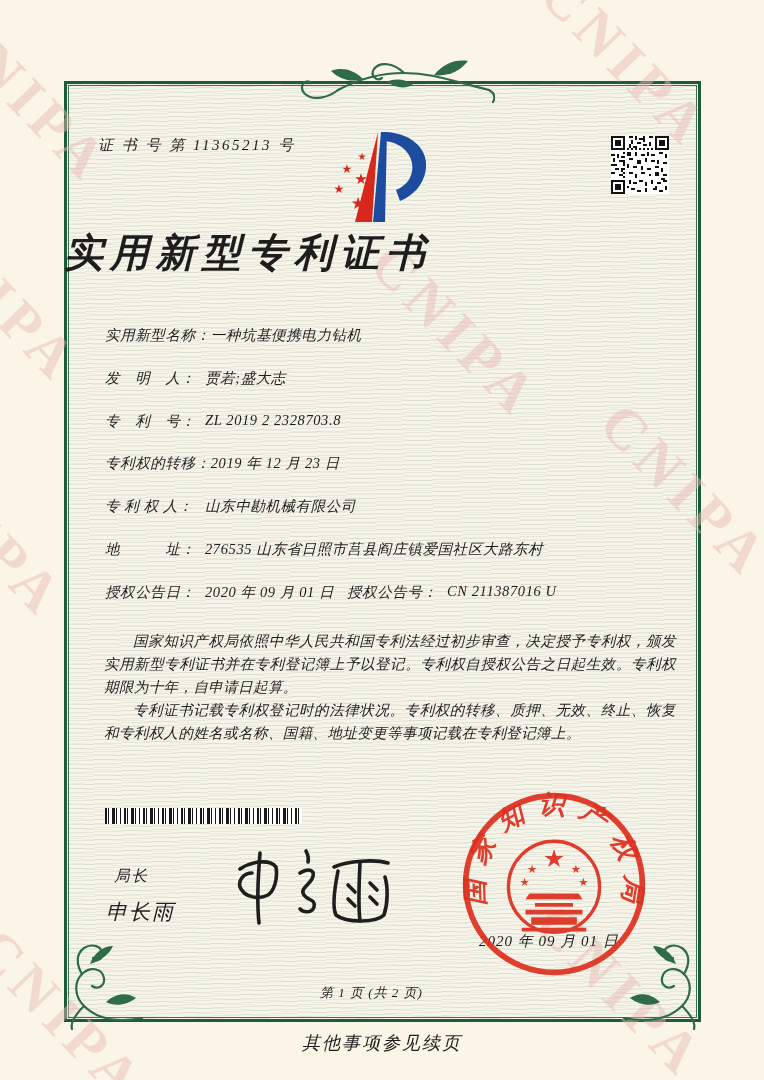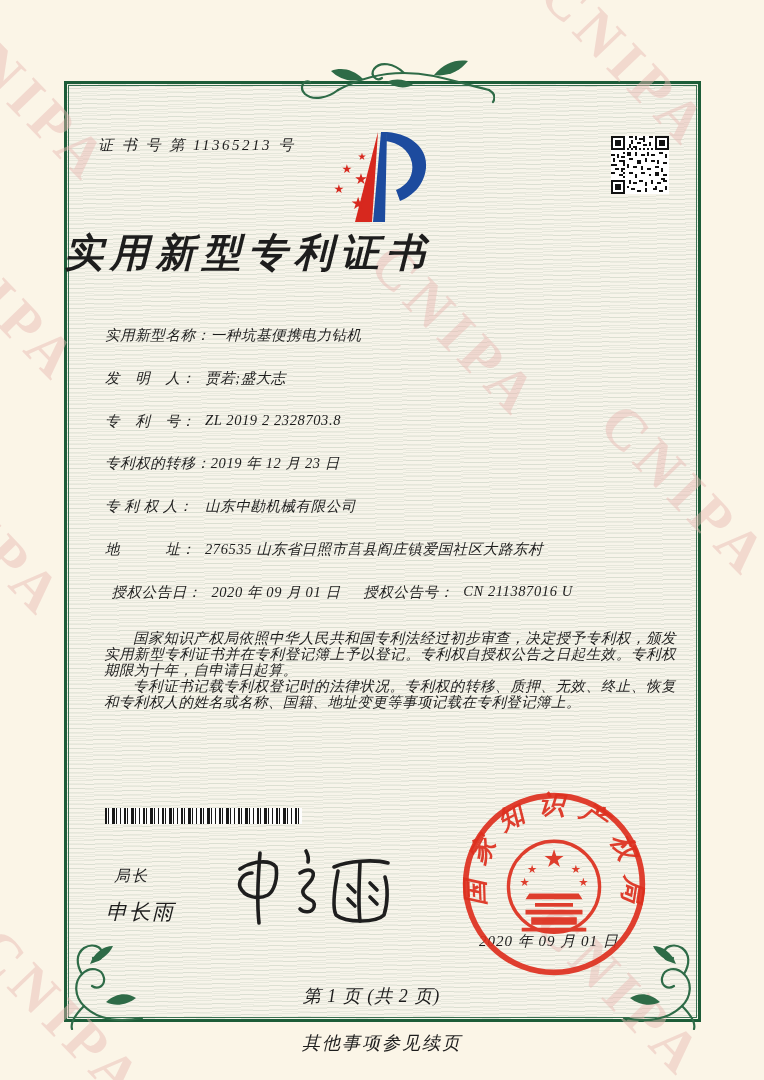--- a/index.html
+++ b/index.html
@@ -33,40 +33,40 @@
   .logo { position:absolute; left:328px; top:124px; }
   .qr { position:absolute; left:611px; top:136px; }
   .title {
     position:absolute; left:64px; top:226px; width:728px; text-align:left;
     font-size:39px; font-weight:bold; letter-spacing:7px;
   }
   .fields { position:absolute; left:105px; top:326px; width:575px; }
   .field-row { display:flex; height:42.8px; align-items:flex-start; font-size:14.5px; letter-spacing:0.6px; }
   .field-row .lbl { flex:0 0 100px; white-space:nowrap; }
   .field-row .val { white-space:nowrap; }
-  .grant-pair { display:flex; flex:0 0 242px;justify-content:center; }
+  .grant-pair { display:flex; flex:0 0 242px; }
   .grant-pair .lbl { flex:0 0 100px; }
 
   .paras { position:absolute; left:104px; top:630px; width:572px;
-    font-size:14.5px; line-height:16px; letter-spacing:0.4px; text-align:justify; }
+    font-size:14.5px; line-height:23px; letter-spacing:0.4px; text-align:justify; }
   .paras p { text-indent:2em; }
 
   .barcode { position:absolute; left:105px; top:808px; width:197px; height:16px;
     background:repeating-linear-gradient(90deg,#181818 0 2px,#fdfdfd 2px 3px,#181818 3px 4px,
       #fdfdfd 4px 7px,#181818 7px 10px,#fdfdfd 10px 11px,#181818 11px 12px,
       #fdfdfd 12px 15px,#181818 15px 16px,#fdfdfd 16px 19px); }
 
   .dir-title { position:absolute; left:106px; top:866px; font-size:15.5px; letter-spacing:2px;margin-left:8px; }
   .dir-name  { position:absolute; left:106px; top:898px; font-size:21px; letter-spacing:2px; }
   .sig { position:absolute; left:222px; top:843px; }
 
   .seal-date { position:absolute; left:479px; top:932px; font-size:15px; letter-spacing:1px; color:#1c1c1c; }
   .seal { position:absolute; left:459px; top:789px; }
 
-  .pagination { position:absolute; left:64px; top:984px; width:615px; text-align:center; font-size:18px; letter-spacing:1px; }
+  .pagination { position:absolute; left:64px; top:984px; width:615px; text-align:center; font-size:13px; letter-spacing:1px; }
   .continuation { position:absolute; left:0; top:1031px; width:764px; text-align:center; font-size:18px; letter-spacing:2px; }
 </style>
 </head>
 <body>
 
 <div id="page">
 
   <div class="frame"></div>
 
   <span class="wm" style="left:-25px;top:-5px">CNIPA</span>

